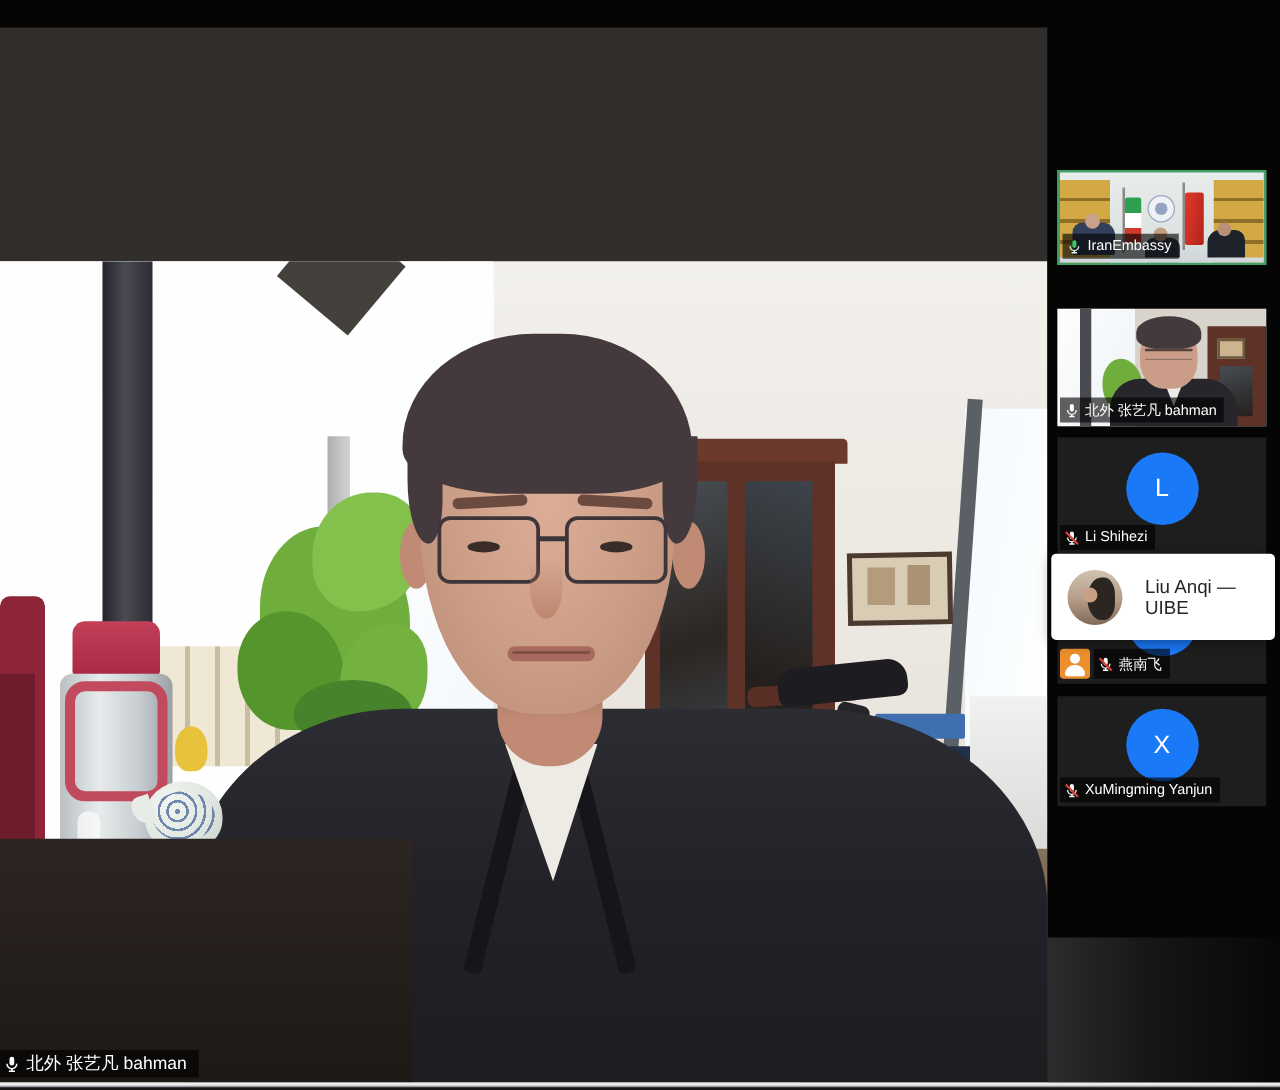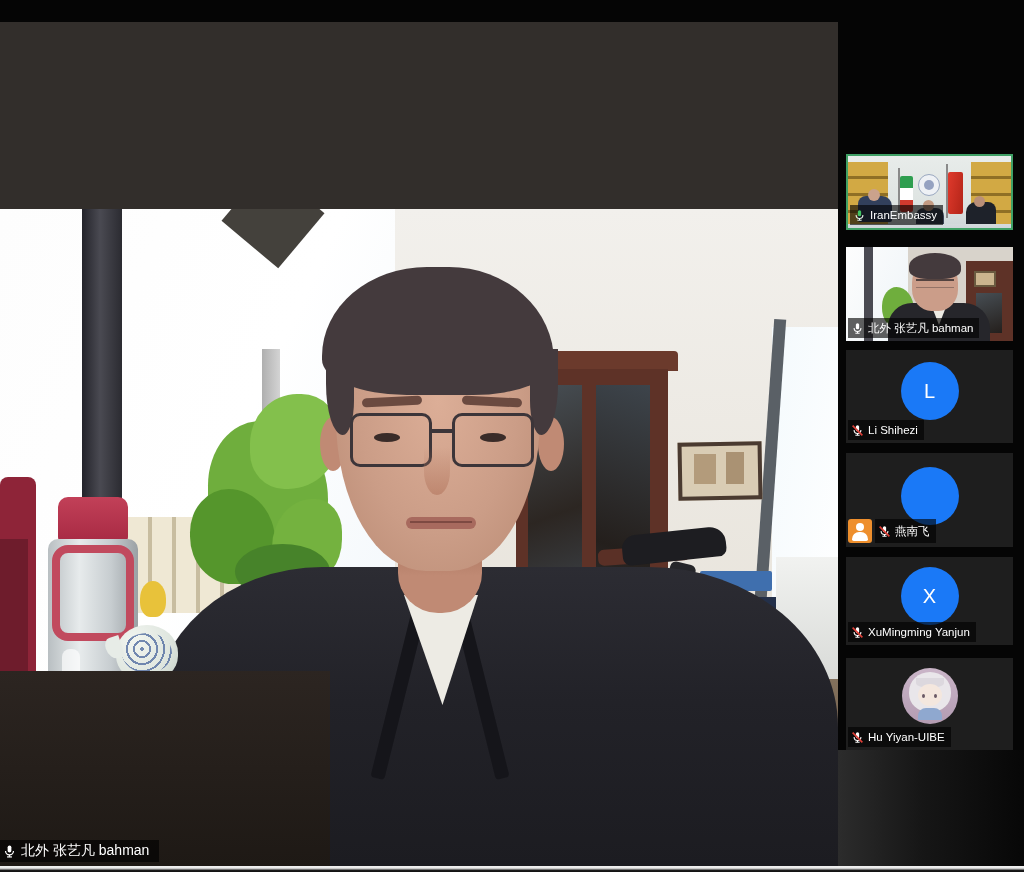--- a/index.html
+++ b/index.html
@@ -165,21 +165,21 @@
             <line x1="5.4" y1="13.8" x2="10.6" y2="13.8" stroke="#fff" stroke-width="1.3"></line>
           </svg>
         <span>北外 张艺凡 bahman</span>
       </div>
     </div>
   </div>
 
   <div class="sidebar">
     <div class="sidebar-fade"></div>
 
-    <div class="tile tile-video tile-active" style="top:132px;height:76px;">
+    <div class="tile tile-video tile-active" style="top:114px;height:76px;">
       <div class="iran-scene">
         <div class="paint" style="left:0;top:6px;width:40px;height:74px;background:repeating-linear-gradient(180deg,#d2a944 0 14px,#8f6f25 14px 17px);"></div>
         <div class="paint" style="left:123px;top:6px;width:40px;height:74px;background:repeating-linear-gradient(180deg,#d2a944 0 14px,#8f6f25 14px 17px);"></div>
         <div class="paint" style="left:70px;top:18px;width:22px;height:22px;border-radius:50%;background:#eef1f5;border:1px solid #9aa8c0;"></div>
         <div class="paint" style="left:76px;top:24px;width:10px;height:10px;border-radius:50%;background:#5a6e9e;opacity:.6;"></div>
         <div class="paint" style="left:52px;top:20px;width:13px;height:36px;background:linear-gradient(180deg,#2e9e4f 0 34%,#ffffff 34% 67%,#d03a2e 67% 100%);border-radius:2px;"></div>
         <div class="paint" style="left:50px;top:12px;width:2px;height:52px;background:#8a8a8a;"></div>
         <div class="paint" style="left:100px;top:16px;width:15px;height:42px;background:linear-gradient(100deg,#e03a2c,#b22418);border-radius:2px;"></div>
         <div class="paint" style="left:98px;top:8px;width:2px;height:54px;background:#8a8a8a;"></div>
         <div class="paint" style="left:10px;top:40px;width:34px;height:26px;background:#32405c;border-radius:8px 10px 2px 2px;"></div>
@@ -273,37 +273,24 @@
             <rect x="6" y="1.5" width="4" height="7.5" rx="2" fill="#fff"></rect>
             <path d="M3.8 7.5a4.2 4.2 0 0 0 8.4 0" stroke="#fff" fill="none" stroke-width="1.3"></path>
             <line x1="8" y1="11.8" x2="8" y2="13.6" stroke="#fff" stroke-width="1.3"></line>
             <line x1="5.4" y1="13.8" x2="10.6" y2="13.8" stroke="#fff" stroke-width="1.3"></line>
             <line x1="2" y1="2" x2="14" y2="14" stroke="#e04038" stroke-width="2"></line>
           </svg>
         <span>XuMingming Yanjun</span>
       </div>
     </div>
 
-    <div class="tile" style="top:636px;height:92px;">
-      <div class="anime-avatar" style="top:10px;">
+
+    <div class="popup">
+      <span class="popup-avatar">
         <span class="hair"></span>
-          <span class="bang"></span>
-          <span class="face"></span>
-        <span class="eye" style="left:20px;"></span>
-          <span class="eye" style="left:32px;"></span>
-        <span class="collar"></span>
-      </div>
-      <div class="nametag tile-tag">
-        <svg class="mic mic-small" viewBox="0 0 16 16">
-            <rect x="6" y="1.5" width="4" height="7.5" rx="2" fill="#fff"></rect>
-            <path d="M3.8 7.5a4.2 4.2 0 0 0 8.4 0" stroke="#fff" fill="none" stroke-width="1.3"></path>
-            <line x1="8" y1="11.8" x2="8" y2="13.6" stroke="#fff" stroke-width="1.3"></line>
-            <line x1="5.4" y1="13.8" x2="10.6" y2="13.8" stroke="#fff" stroke-width="1.3"></line>
-            <line x1="2" y1="2" x2="14" y2="14" stroke="#e04038" stroke-width="2"></line>
-          </svg>
-        <span>Hu Yiyan-UIBE</span>
-      </div>
-    </div>
-
+          <span class="skin"></span>
+      </span>
+      <span class="ptext">Liu Anqi —UIBE</span>
+    </div>
   </div>
 
   <div class="bottomline"></div>
 </div>
 
 </body></html>

